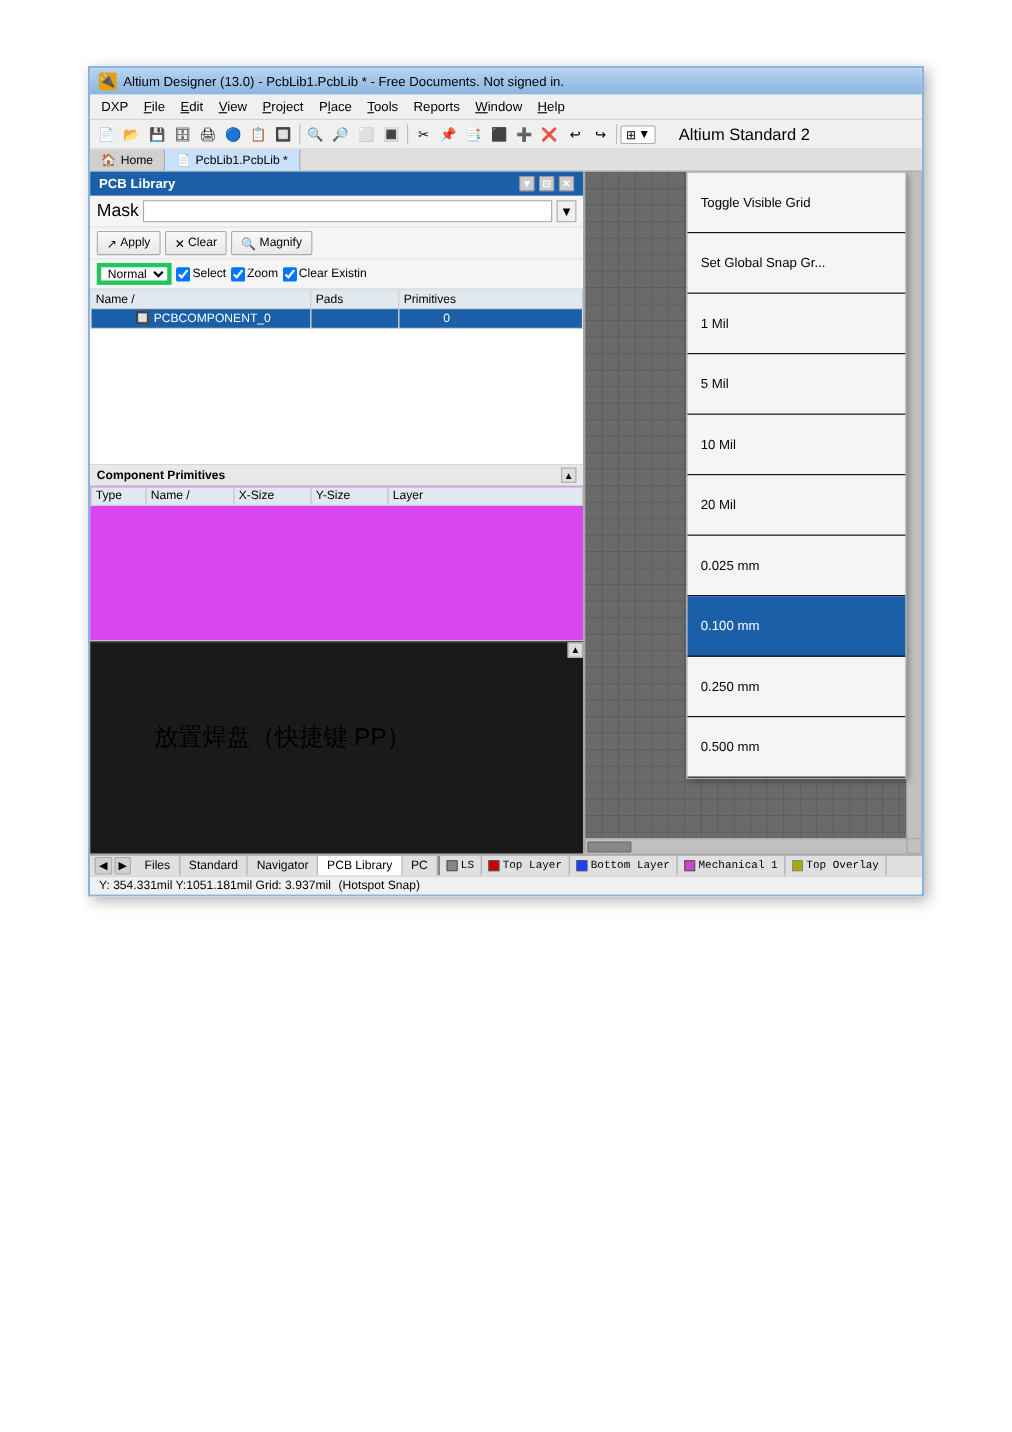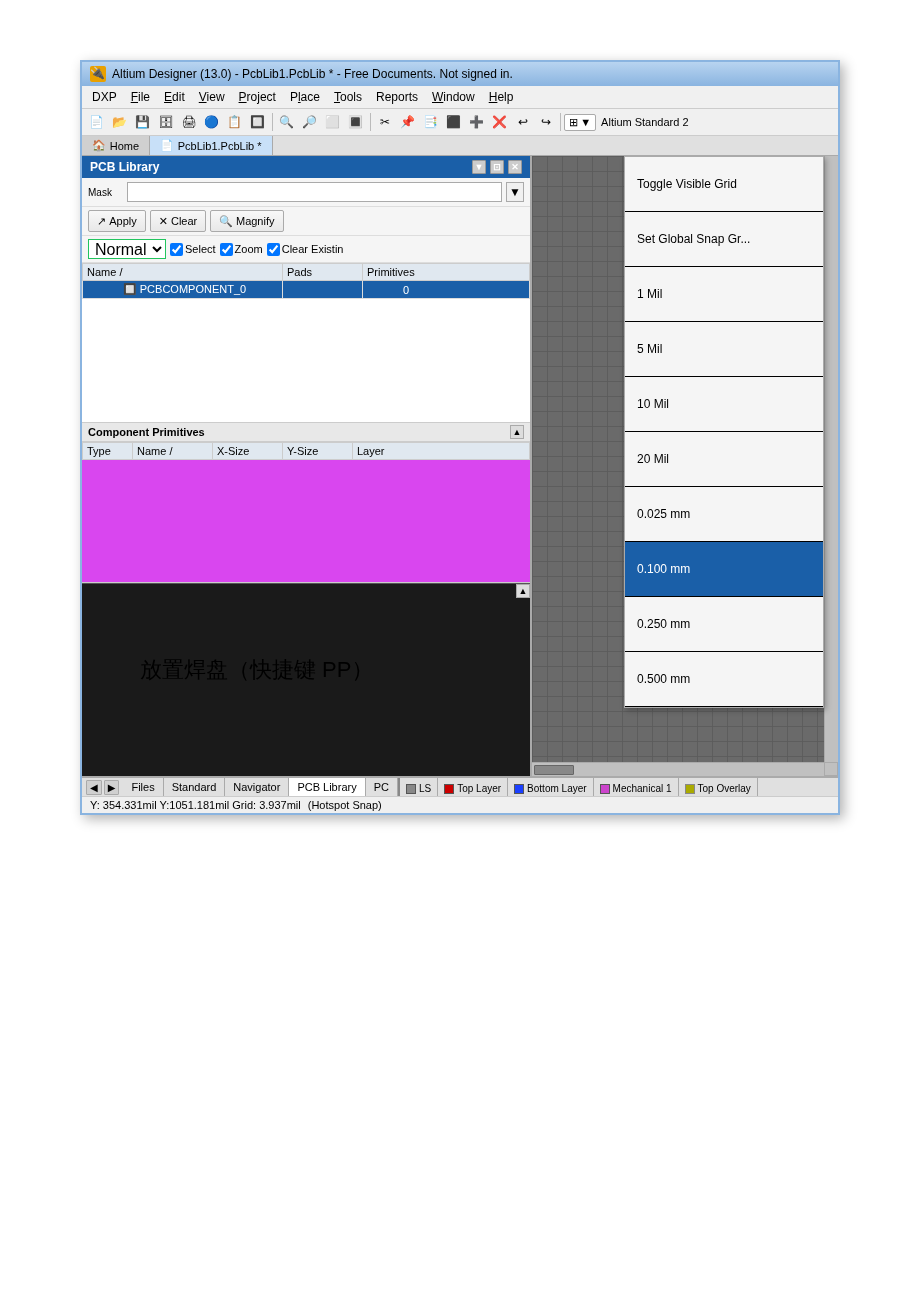--- a/index.html
+++ b/index.html
@@ -96,21 +96,21 @@
     
     
     .mask-row {
       display: flex;
       align-items: center;
       padding: 4px 6px;
       gap: 4px;
       background: #f5f5f5;
       border-bottom: 1px solid #ddd;
     }
-    .mask-label { font-size: 10px; min-width: 35px; }
+    .mask-label { font-size: 16px; min-width: 35px; }
     .mask-input {
       flex: 1;
       height: 20px;
       border: 1px solid #aaa;
       padding: 1px 4px;
       font-size: 11px;
     }
     .mask-dropdown {
       width: 18px; height: 20px;
       border: 1px solid #aaa;
@@ -143,23 +143,23 @@
     .options-row {
       display: flex;
       align-items: center;
       padding: 3px 6px;
       gap: 4px;
       background: #f5f5f5;
       border-bottom: 1px solid #ddd;
     }
     .mode-select {
       height: 20px;
-      border: 1px solid #22c55e;
+      border: 4px solid #22c55e;
       background: #fff;
-      font-size: 16px;
+      font-size: 11px;
       padding: 0 2px;
     }
     .checkbox-label {
       display: flex; align-items: center; gap: 2px;
       font-size: 11px;
     }
     
     
     .section-label {
       background: #e8e8e8;
@@ -269,27 +269,28 @@
       font-size: 10px;
       padding: 1px 3px;
       background: #d0d0d0;
       border: 1px solid #aaa;
       border-radius: 1px;
     }
     
     
     .layer-tab {
       display: flex;
-      align-items: flex-end;
+      align-items: center;
       gap: 3px;
       padding: 2px 6px;
       cursor: pointer;
       border-right: 1px solid #aaa;
       font-size: 10px;
       white-space: nowrap;
+      font-family: Liberation Mono, monospace;
     }
     .layer-color {
       width: 10px; height: 10px;
       border: 1px solid #555;
     }
     
     
     .status-bar {
       background: #f0f0f0;
       border-top: 1px solid #ccc;
@@ -462,21 +463,21 @@
       <button class="toolbar-btn">⬛</button>
       <button class="toolbar-btn">➕</button>
       <button class="toolbar-btn">❌</button>
       <button class="toolbar-btn">↩</button>
       <button class="toolbar-btn">↪</button>
       <div class="toolbar-sep"></div>
       <button class="toolbar-grid-btn">
         <span>⊞</span>
         <span>▼</span>
       </button>
-      <span style="font-size:11px; margin-left:4px;">Altium Standard 2</span>
+      <span style="font-size:15px; margin-left:20px;">Altium Standard 2</span>
     </div>
 
     <div class="doc-tabs">
       <div class="doc-tab">
         <span>🏠</span>
         <span>Home</span>
       </div>
       <div class="doc-tab active">
         <span>📄</span>
         <span>PcbLib1.PcbLib *</span>

